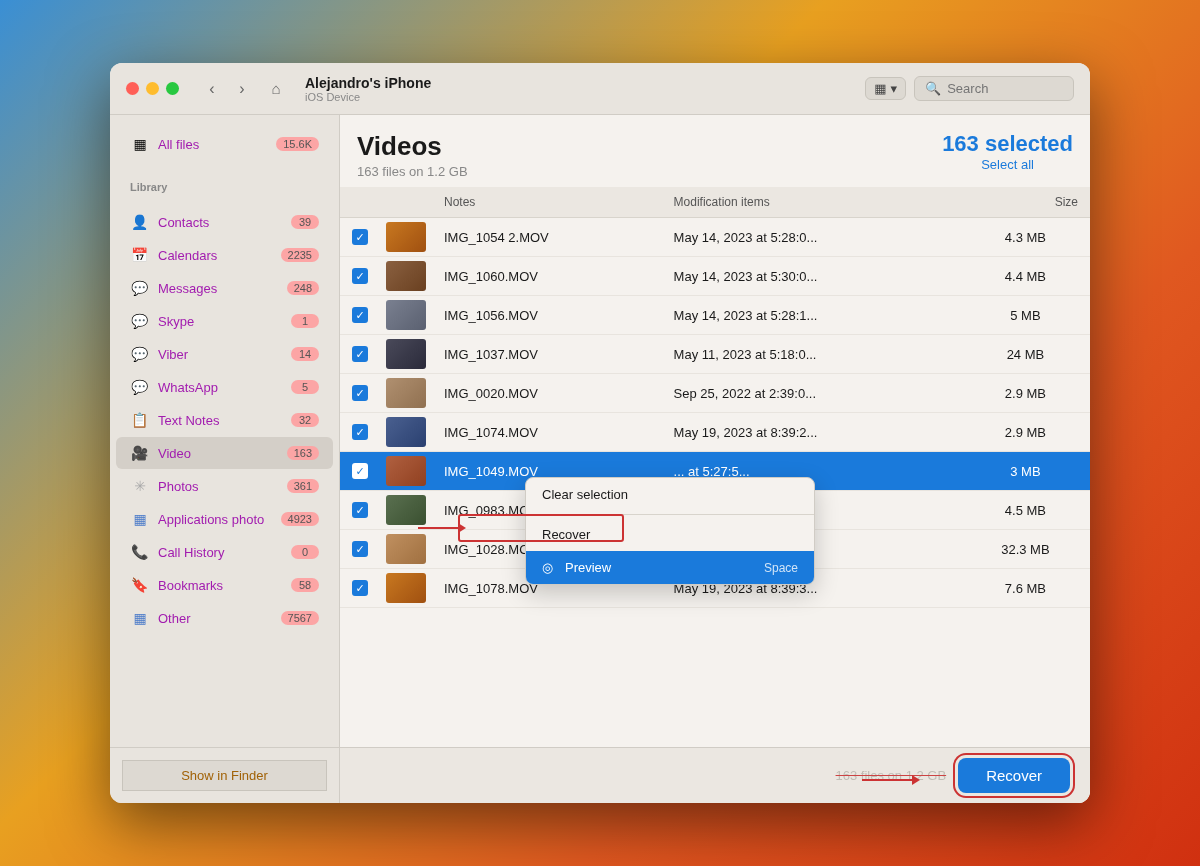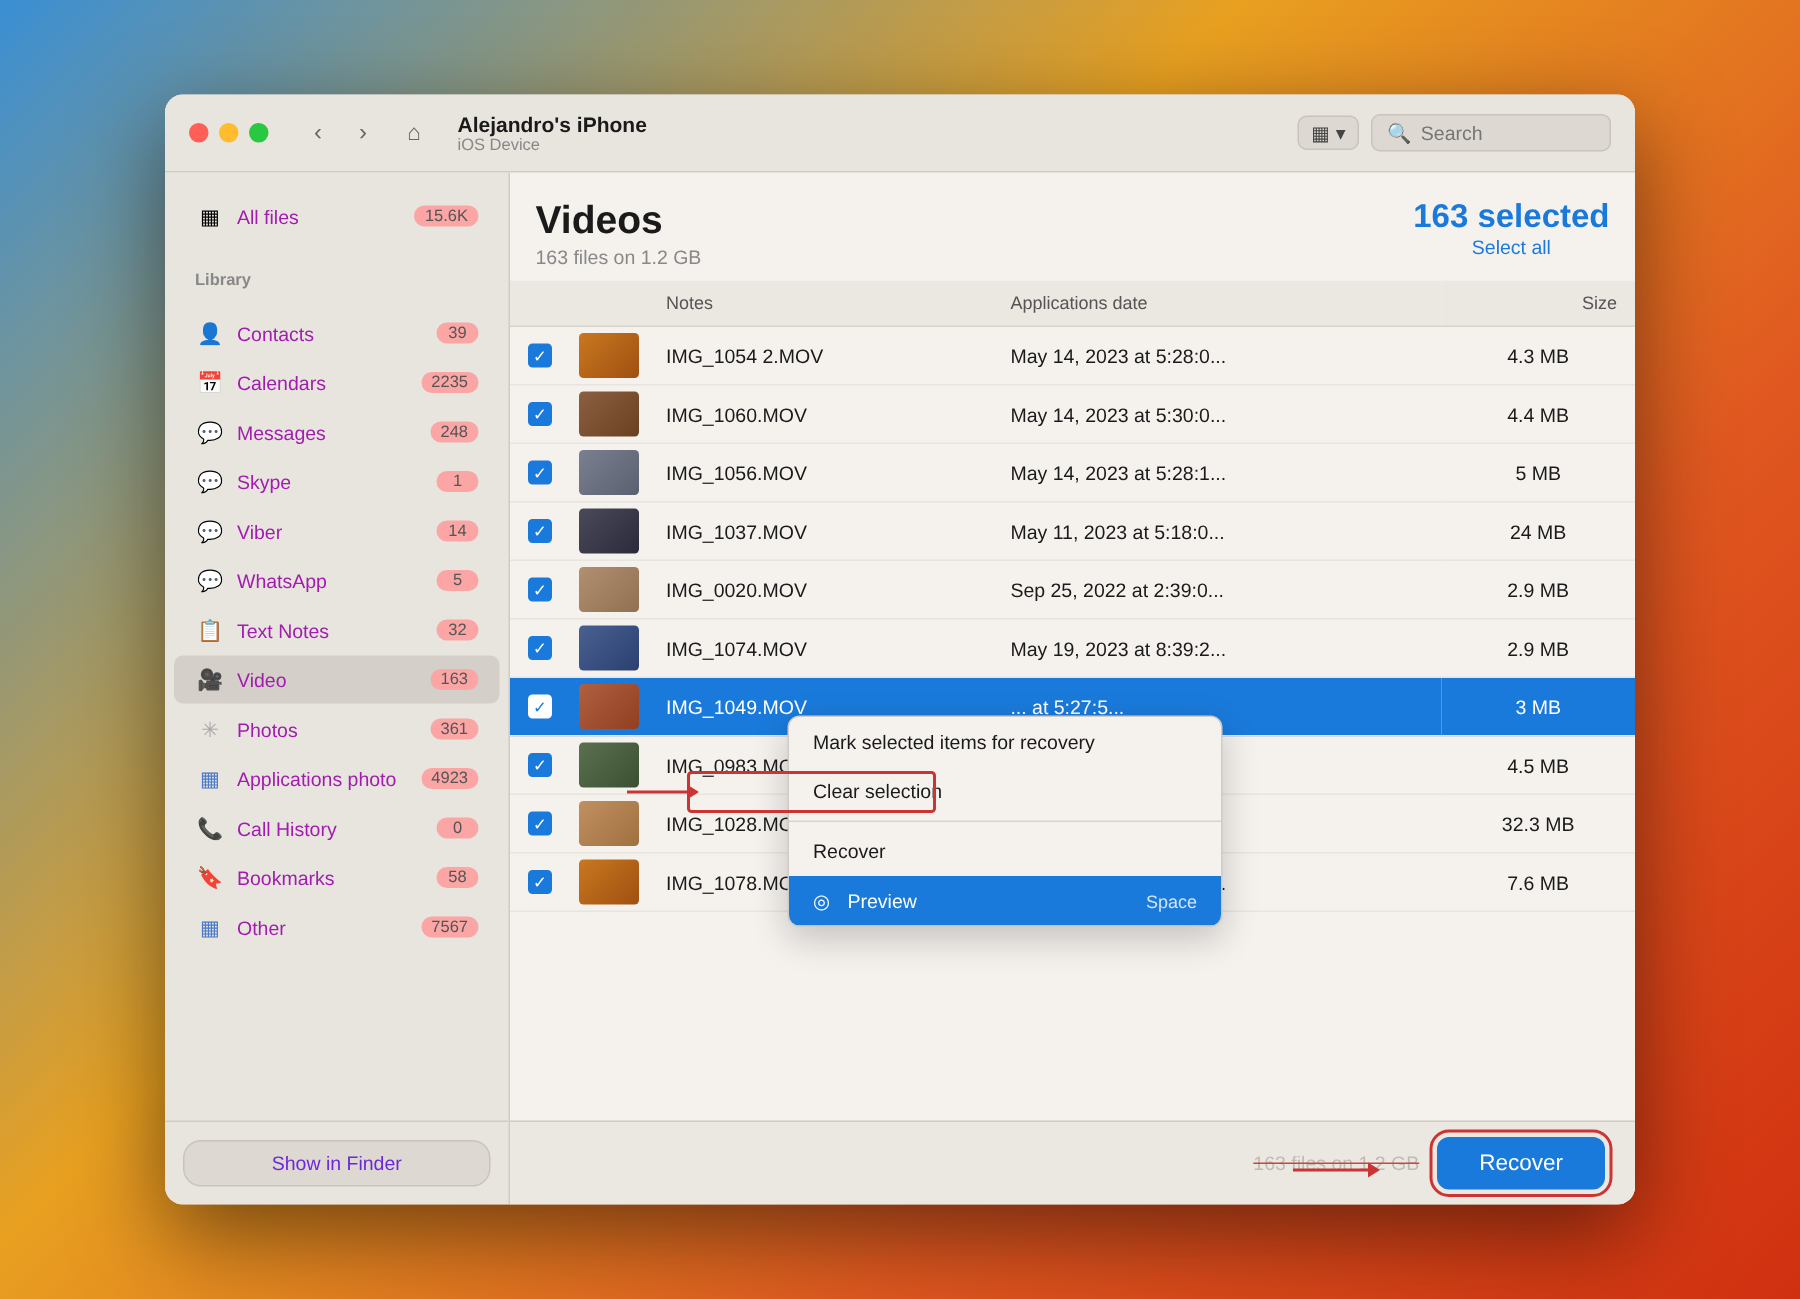--- a/index.html
+++ b/index.html
@@ -199,23 +199,23 @@
     .sidebar-footer {
       margin-top: auto;
       padding: 12px;
       border-top: 1px solid #d0ccc5;
     }
     .show-finder-btn {
       width: 100%;
       padding: 7px 0;
       background: #ddd9d2;
       border: 1px solid #c8c4bc;
-      border-radius: 12px;
-      font-size: 13px;
-      color: #6d28d9;
+      border-radius: 0;
+      font-size: 13px;
+      color: #a16207;
       cursor: pointer;
       text-align: center;
     }
     
     .content {
       flex: 1;
       display: flex;
       flex-direction: column;
       background: #f5f2ee;
       overflow: hidden;
@@ -588,21 +588,21 @@
         </div>
       </div>
 
       <div class="table-container" style="position:relative">
         <table class="table">
           <thead>
             <tr>
               <th class="checkbox-cell"></th>
               <th></th>
               <th>Notes</th>
-              <th>Applications date</th>
+              <th>Modification items</th>
               <th>Size</th>
             </tr>
           </thead>
           <tbody>
             <tr>
               <td class="checkbox-cell"><div class="checked-box">✓</div></td>
               <td class="thumb-cell">
                   <div class="thumb thumb-orange"></div>
                 </td>
               <td>IMG_1054 2.MOV</td>
@@ -687,21 +687,20 @@
                   <div class="thumb thumb-orange"></div>
                 </td>
               <td>IMG_1078.MOV</td>
               <td>May 19, 2023 at 8:39:3...</td>
               <td>7.6 MB</td>
             </tr>
           </tbody>
         </table>
 
         <div class="context-menu">
-          <div class="context-menu-item">Mark selected items for recovery</div>
           <div class="context-menu-item">Clear selection</div>
           <div class="context-menu-divider"></div>
           <div class="context-menu-item">Recover</div>
           <div class="context-menu-item highlighted">
             <span>
               <span class="menu-icon">◎</span>
               <span>Preview</span>
             </span>
             <span class="menu-shortcut">Space</span>
           </div>

